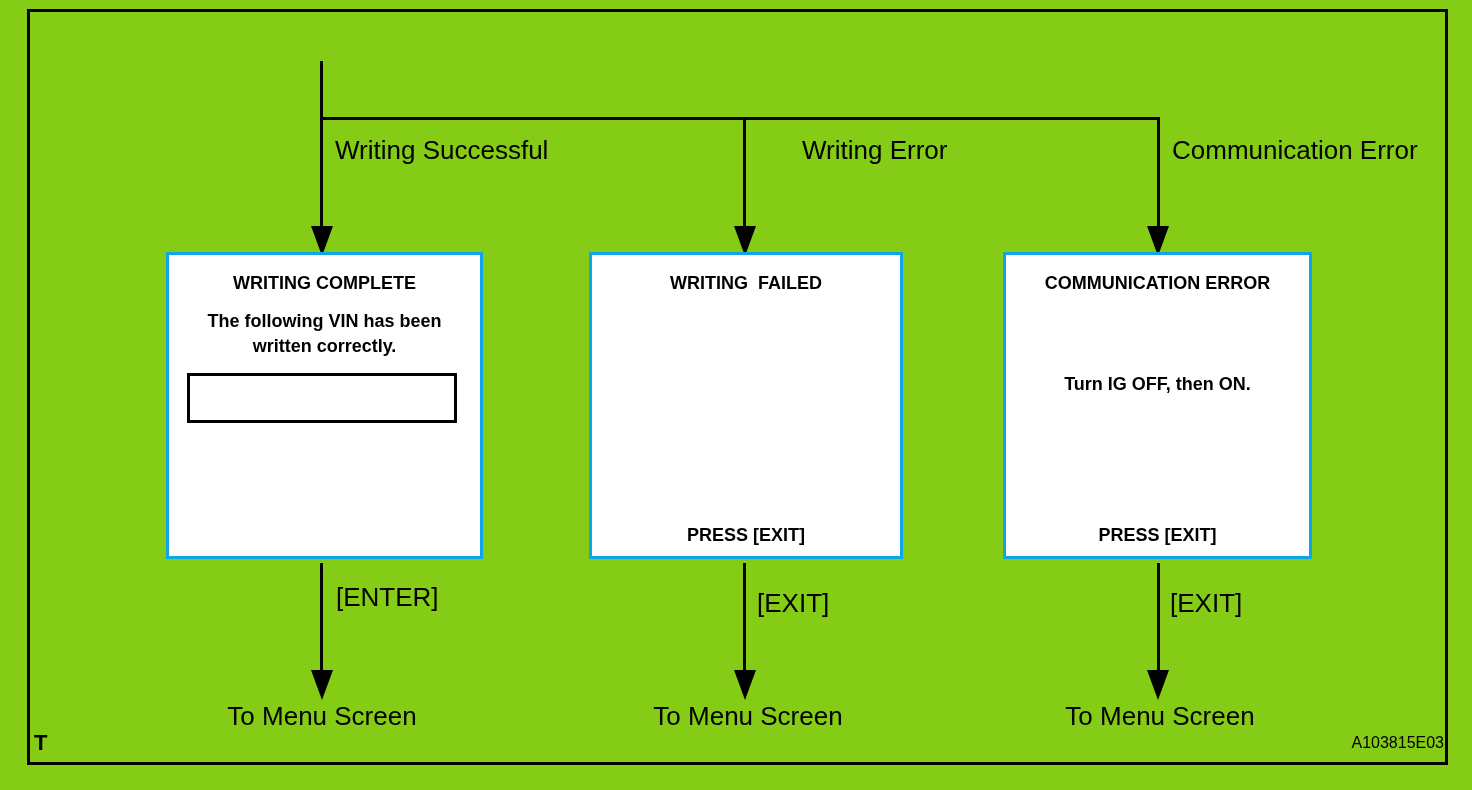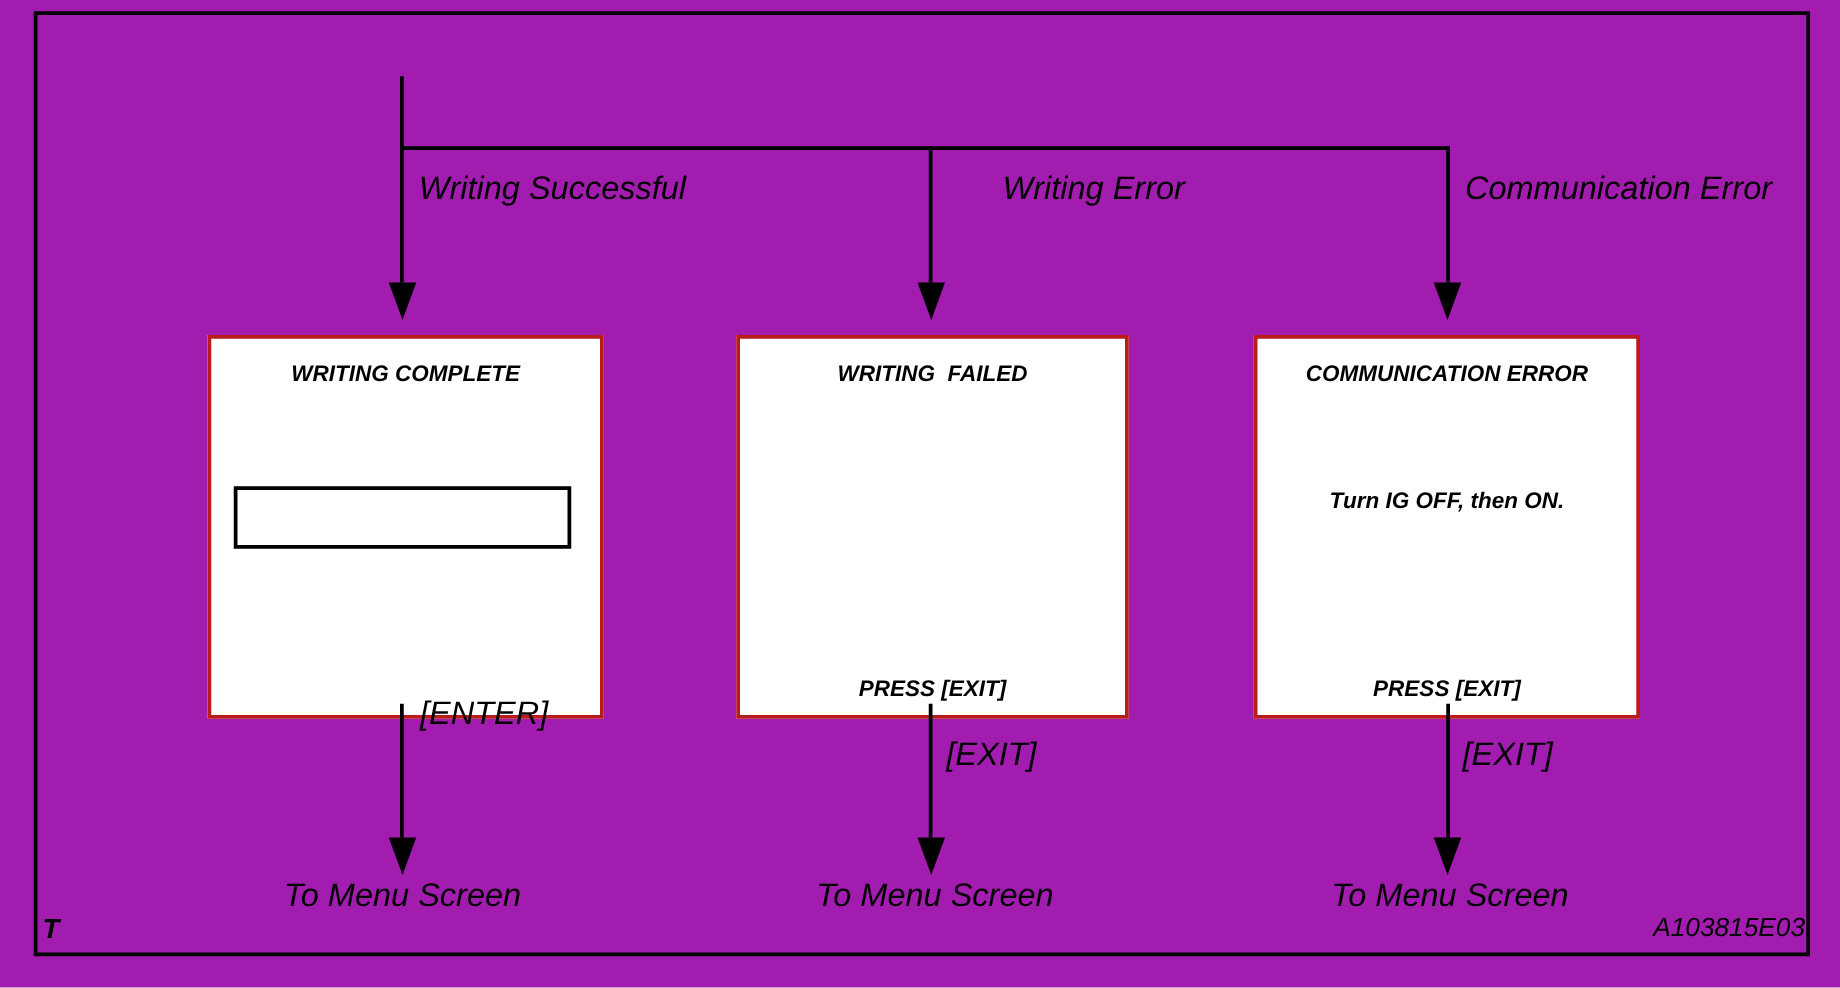--- a/index.html
+++ b/index.html
@@ -4,25 +4,24 @@
 <style>
   html, body {
     margin: 0;
     padding: 0;
     background: #ffffff;
   }
   .canvas {
     position: relative;
     width: 1472px;
     height: 790px;
-    background: #a21caf;
+    background: #84cc16;
     font-family: "Liberation Sans", sans-serif;
     color: #000000;
     overflow: hidden;
-    font-style: italic;
   }
   .frame {
     position: absolute;
     left: 27px;
     top: 9px;
     width: 1421px;
     height: 756px;
     border: 3px solid #000000;
     box-sizing: border-box;
   }
@@ -52,23 +51,23 @@
   }
   .dest-label {
     position: absolute;
     font-size: 26px;
     line-height: 28px;
     white-space: nowrap;
     transform: translateX(-50%);
   }
   .screen-box {
     position: absolute;
-    top: 268px;
+    top: 252px;
     height: 307px;
-    border: 3px solid #b91c1c;
+    border: 3px solid #0ea5e9;
     box-sizing: border-box;
     background: #ffffff;
   }
   .bx-title, .bx-text, .bx-press {
     position: absolute;
     left: 0;
     width: 100%;
     text-align: center;
     font-weight: bold;
     font-size: 18px;
@@ -86,21 +85,21 @@
     left: 34px;
     top: 731px;
     font-weight: bold;
     font-size: 22px;
     line-height: 24px;
   }
   .figure-code {
     position: absolute;
     right: 28px;
     top: 733px;
-    font-size: 21px;
+    font-size: 16px;
     line-height: 20px;
   }
 </style>
 </head>
 <body>
 
 <div class="canvas">
 
   <div class="frame"></div>
 
@@ -115,20 +114,22 @@
   <div class="arrow-down" style="left:311px; top:226px;"></div>
   <div class="arrow-down" style="left:734px; top:226px;"></div>
   <div class="arrow-down" style="left:1147px; top:226px;"></div>
 
   <div class="cond-label" style="left:335px; top:136px;">Writing Successful</div>
   <div class="cond-label" style="left:757px; top:136px;margin-left:45px;">Writing Error</div>
   <div class="cond-label" style="left:1172px; top:136px;">Communication Error</div>
 
   <div class="screen-box" style="left:166px; width:317px;">
     <div class="bx-title" style="top:16px;">WRITING COMPLETE</div>
+    <div class="bx-text" style="top:54px;">The following VIN has been
+written correctly.</div>
     <div class="vin-rect" style="left:18px; top:118px; width:270px; height:50px;"></div>
   </div>
 
   <div class="screen-box" style="left:589px; width:314px;">
     <div class="bx-title" style="top:16px;">WRITING  FAILED</div>
     <div class="bx-press" style="top:268px;">PRESS [EXIT]</div>
   </div>
 
   <div class="screen-box" style="left:1003px; width:309px;">
     <div class="bx-title" style="top:16px;">COMMUNICATION ERROR</div>
@@ -137,21 +138,21 @@
   </div>
 
   <div class="line" style="left:320px; top:563px; width:3px; height:107px;"></div>
   <div class="line" style="left:743px; top:563px; width:3px; height:107px;"></div>
   <div class="line" style="left:1157px; top:563px; width:3px; height:107px;"></div>
 
   <div class="arrow-down" style="left:311px; top:670px;"></div>
   <div class="arrow-down" style="left:734px; top:670px;"></div>
   <div class="arrow-down" style="left:1147px; top:670px;"></div>
 
-  <div class="key-label" style="left:336px; top:556px;">[ENTER]</div>
+  <div class="key-label" style="left:336px; top:583px;">[ENTER]</div>
   <div class="key-label" style="left:757px; top:589px;">[EXIT]</div>
   <div class="key-label" style="left:1170px; top:589px;">[EXIT]</div>
 
   <div class="dest-label" style="left:322px; top:702px;">To Menu Screen</div>
   <div class="dest-label" style="left:748px; top:702px;">To Menu Screen</div>
   <div class="dest-label" style="left:1160px; top:702px;">To Menu Screen</div>
 
   <div class="corner-label">T</div>
   <div class="figure-code">A103815E03</div>
 

